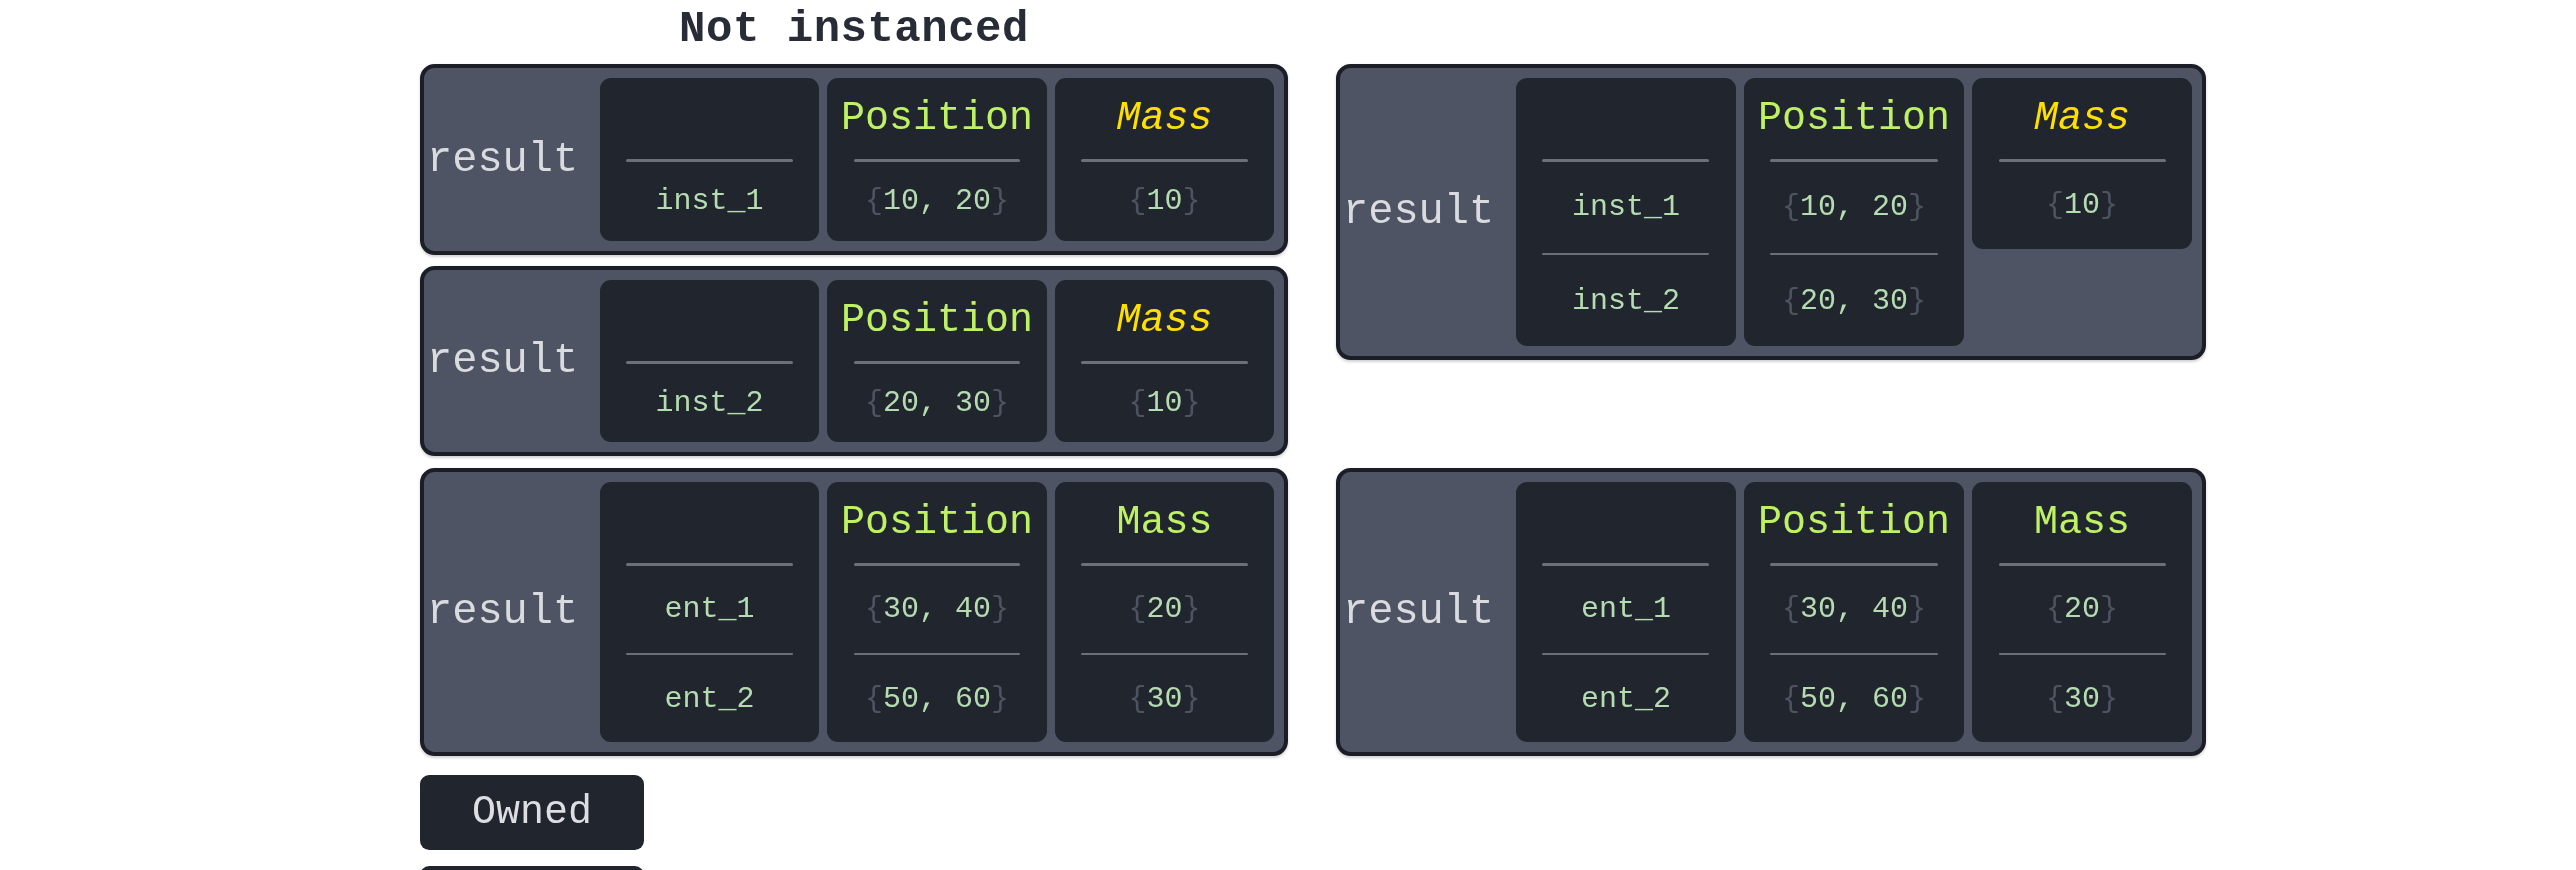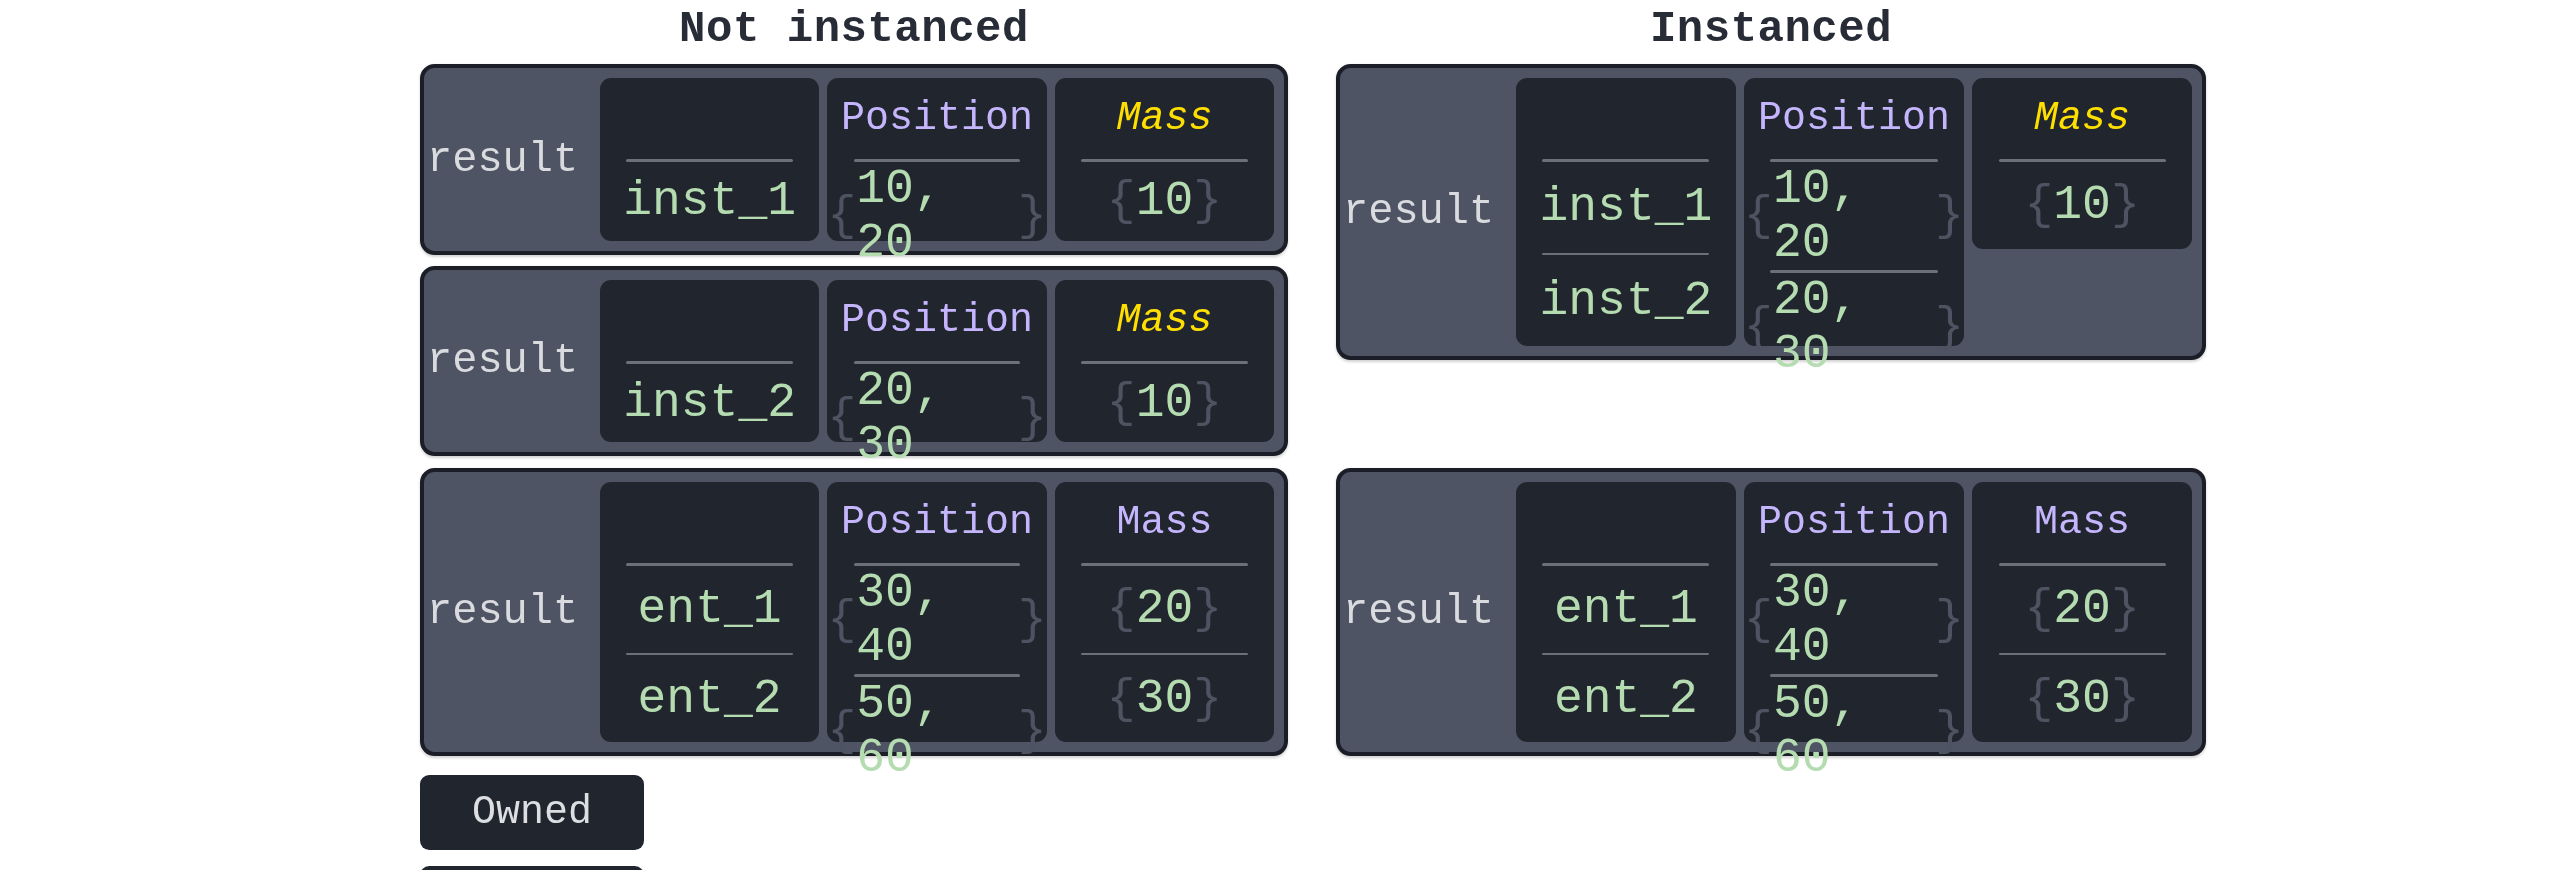--- a/index.html
+++ b/index.html
@@ -61,40 +61,40 @@
   }
   .cells.has-short { align-items: stretch; }
   .cells.has-short .cell.short { align-self: flex-start; }
   .hdr {
     height: 81px;
     flex: none;
     display: flex;
     align-items: center;
     justify-content: center;
     font-size: 40px;
-    color: #c4b5fd;
+    color: #bef264;
   }
   .hdr.shared {
     color: #ffdf00;
     font-style: italic;
   }
   .sep {
     flex: none;
     width: 76%;
     height: 2.8px;
     border-radius: 1.8px;
     background: #6b7079;
   }
   .row {
     flex: 1;
     width: 100%;
     display: flex;
     align-items: center;
     justify-content: center;
-    font-size: 48px;
+    font-size: 30px;
     color: #b5dcb1;
   }
   .row .brace { color: #4d5361; }
   .legend {
     position: absolute;
     display: flex;
     gap: 15.6px;
   }
   .legend .box {
     width: 224px;
@@ -111,21 +111,20 @@
     color: #ffdf00;
     font-style: italic;
   }
 </style>
 </head>
 <body>
 
 <div class="canvas">
 
   <div class="title" style="left:420px; top:3.7px; width:868px;">Not instanced</div>
-  <div class="title" style="left:1336px; top:3.7px; width:870px;">Instanced</div>
 
   <div class="atable" style="left:420px; top:64px; width:868px; height:191px;">
     <div class="result">result</div>
     <div class="cells">
       <div class="cell">
         <div class="hdr"></div>
         <div class="sep"></div>
         <div class="row">inst_1</div>
       </div>
       <div class="cell">

